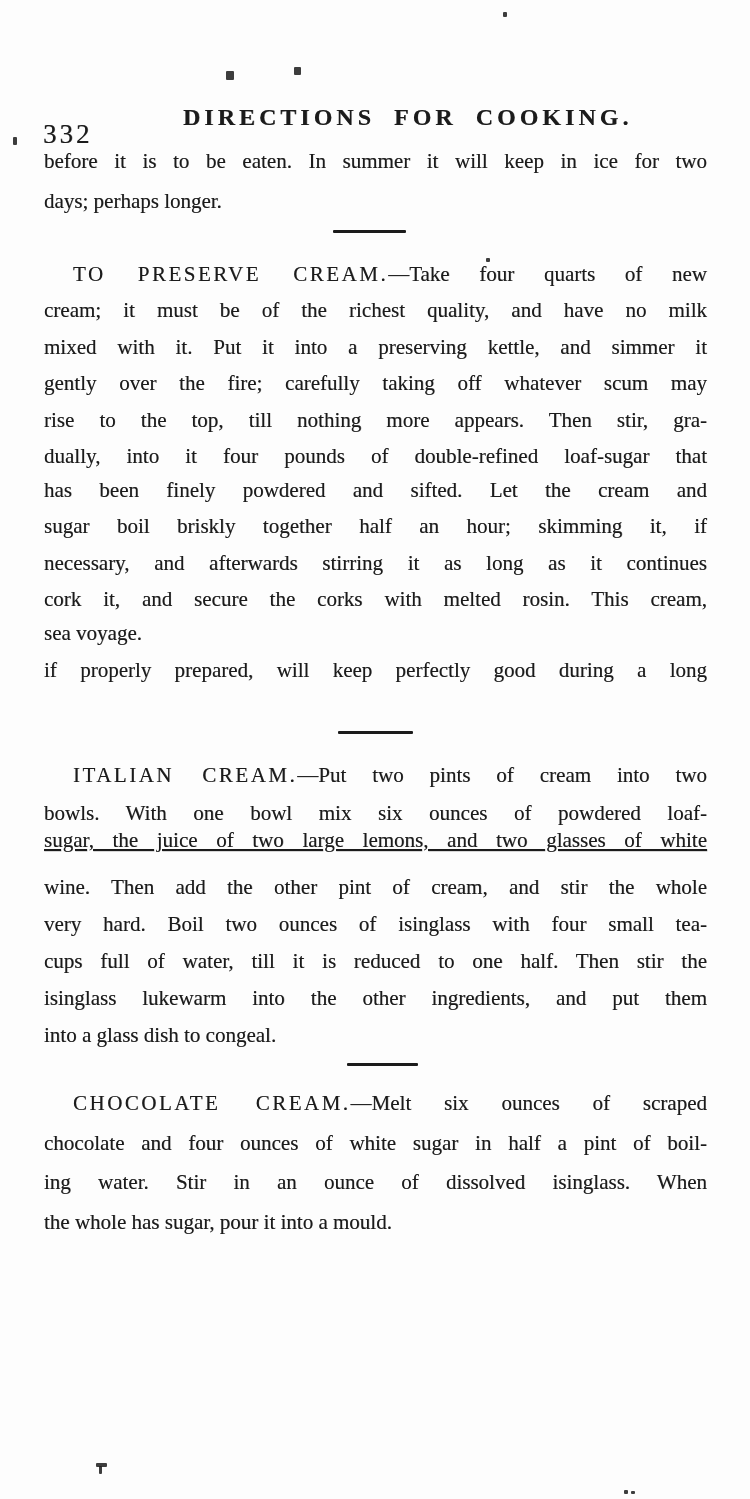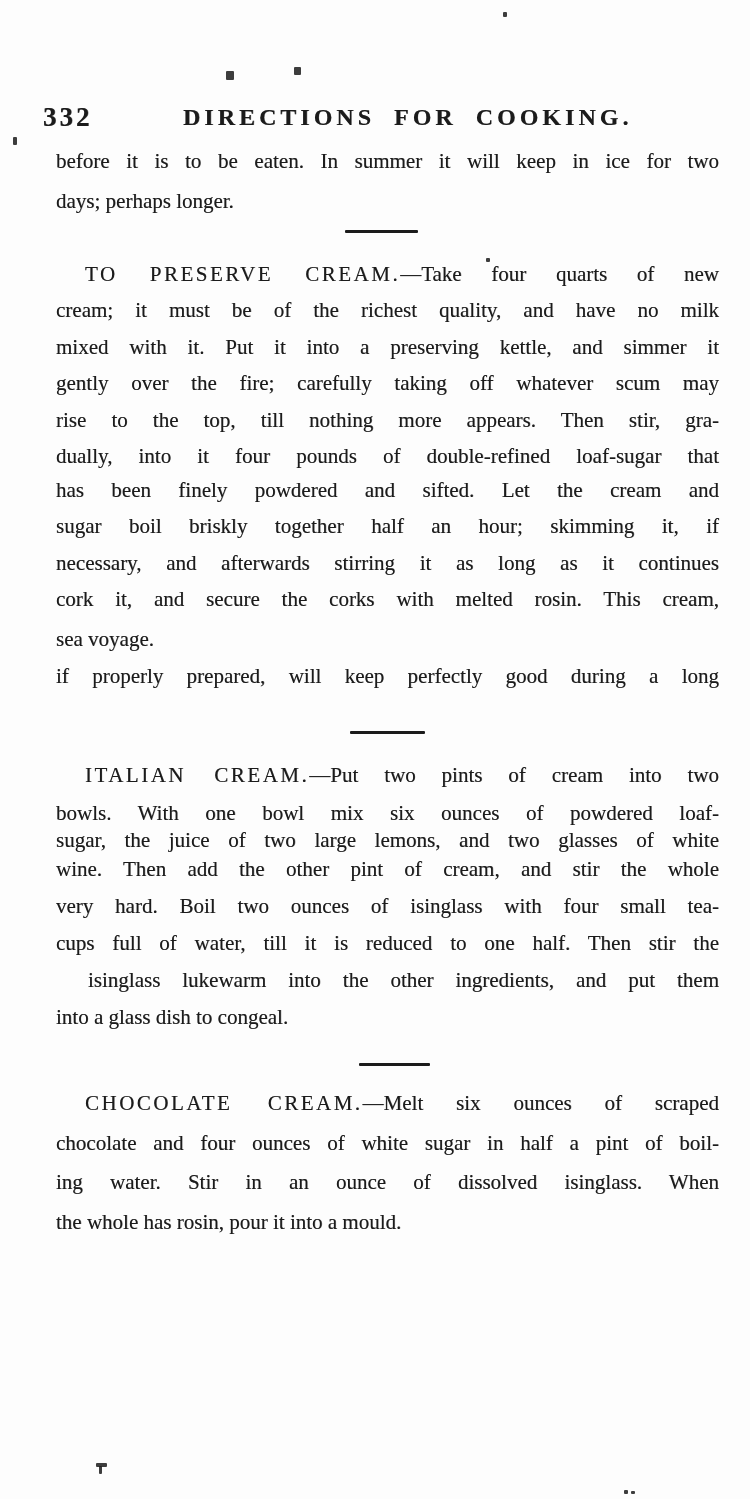--- a/index.html
+++ b/index.html
@@ -10,32 +10,32 @@
   html,body{margin:0;padding:0;background:#ffffff;}
   .page{
     position:relative;
     width:750px;height:1499px;
     background:var(--paper);
     font-family:"Liberation Serif", serif;
     color:var(--ink);
     overflow:hidden;
   }
   .header-num{
-    position:absolute;left:43px;top:102px;
-    font-size:27px;font-weight:bold;letter-spacing:3px;
+    position:absolute;left:43px;top:119px;
+    font-size:27px;font-weight:normal;letter-spacing:3px;
     text-shadow:0.4px 0.4px 0 rgba(27,27,27,0.55);
   }
   .header-title{
     position:absolute;left:183px;top:104px;
     font-size:24px;font-weight:bold;
     letter-spacing:4px;word-spacing:9px;
     text-shadow:0.4px 0.4px 0 rgba(27,27,27,0.55);
   }
   .content{
-    position:absolute;left:56px;top:0;width:663px;height:1122px;
+    position:absolute;left:44px;top:0;width:663px;height:1122px;
   }
   .para{
     position:absolute;left:0;width:663px;
   }
   .line{
     font-size:21px;
     line-height:27px;
     white-space:normal;
     text-shadow:0.35px 0.35px 0 rgba(27,27,27,0.5);
   }
@@ -69,41 +69,41 @@
       <div class="para" style="top: 261px;">
         <div class="line j indent" style="margin-bottom: 9.4px;"><span class="rtitle">TO PRESERVE CREAM.</span>—Take four quarts of new</div>
         <div class="line j" style="margin-bottom: 9.4px;">cream; it must be of the richest quality, and have no milk</div>
         <div class="line j" style="margin-bottom: 9.4px;">mixed with it.  Put it into a preserving kettle, and simmer it</div>
         <div class="line j" style="margin-bottom: 9.4px;">gently over the fire;  carefully taking off whatever scum may</div>
         <div class="line j" style="margin-bottom: 9.4px;">rise to the top, till nothing more appears.  Then stir, gra-</div>
         <div class="line j" style="margin-bottom: 7px;">dually, into it four pounds of double-refined loaf-sugar that</div>
         <div class="line j" style="margin-bottom: 9.4px;">has been finely powdered and sifted.  Let the cream and</div>
         <div class="line j" style="margin-bottom: 9.4px;">sugar boil briskly together half an hour;  skimming it, if</div>
         <div class="line j" style="margin-bottom: 9.4px;">necessary, and afterwards stirring it as long as it continues</div>
-        <div class="line j" style="margin-bottom: 13px;">cork it, and secure the corks with melted rosin.  This cream,</div>
+        <div class="line j" style="margin-bottom: 7px;">cork it, and secure the corks with melted rosin.  This cream,</div>
         <div class="line" style="margin-bottom: 9.4px;">sea voyage.</div>
         <div class="line j" style="margin-bottom: 9.4px;">if properly prepared, will keep perfectly good during a long</div>
       </div>
       <div class="divider" style="top: 731px; left: 294px; width: 75px;"></div>
       <div class="para" style="top: 762px;">
         <div class="line j indent" style="margin-bottom: 11px;"><span class="rtitle">ITALIAN CREAM.</span>—Put two pints of cream into two</div>
         <div class="line j" style="">bowls.  With one bowl mix six ounces of powdered loaf-</div>
-        <div class="line j" style="margin-bottom: 2px;">sugar, the juice of two large lemons, and two glasses of white</div>
+        <div class="line j" style="margin-bottom: 20px; text-decoration: underline;">sugar, the juice of two large lemons, and two glasses of white</div>
         <div class="line j" style="margin-bottom: 10px;">wine.  Then add the other pint of cream, and stir the whole</div>
         <div class="line j" style="margin-bottom: 10px;">very hard.  Boil two ounces of isinglass with four small tea-</div>
         <div class="line j" style="margin-bottom: 10px;">cups full of water, till it is reduced to one half.  Then stir the</div>
-        <div class="line j" style="margin-bottom: 10px; margin-left: 32px;">isinglass lukewarm into the other ingredients, and put them</div>
+        <div class="line j" style="margin-bottom: 10px;">isinglass lukewarm into the other ingredients, and put them</div>
         <div class="line" style="margin-bottom: 27px;">into a glass dish to congeal.</div>
       </div>
       <div class="divider" style="top: 1063px; left: 303px; width: 71px;"></div>
       <div class="para" style="top: 1090px;">
         <div class="line j indent" style="margin-bottom: 12.5px;"><span class="rtitle">CHOCOLATE CREAM.</span>—Melt six ounces of scraped</div>
         <div class="line j" style="margin-bottom: 12.5px;">chocolate and four ounces of white sugar in half a pint of boil-</div>
         <div class="line j" style="margin-bottom: 12.5px;">ing water.  Stir in an ounce of dissolved isinglass.  When</div>
-        <div class="line" style="margin-bottom: 12.5px;">the whole has rosin, pour it into a mould.</div>
+        <div class="line" style="margin-bottom: 12.5px;">the whole has sugar, pour it into a mould.</div>
       </div>
     </div>
 <div class="speck" style="left: 503px; top: 12px; width: 4px; height: 5px;"></div>
     <div class="speck" style="left: 226px; top: 71px; width: 8px; height: 9px;"></div>
     <div class="speck" style="left: 294px; top: 67px; width: 7px; height: 8px;"></div>
     <div class="speck" style="left: 13px; top: 137px; width: 4px; height: 8px;"></div>
     <div class="speck" style="left: 486px; top: 258px; width: 4px; height: 4px;"></div>
     <div class="speck" style="left: 96px; top: 1463px; width: 11px; height: 4px;"></div>
     <div class="speck" style="left: 99px; top: 1466px; width: 3px; height: 8px;"></div>
     <div class="speck" style="left: 624px; top: 1490px; width: 4px; height: 4px;"></div>

